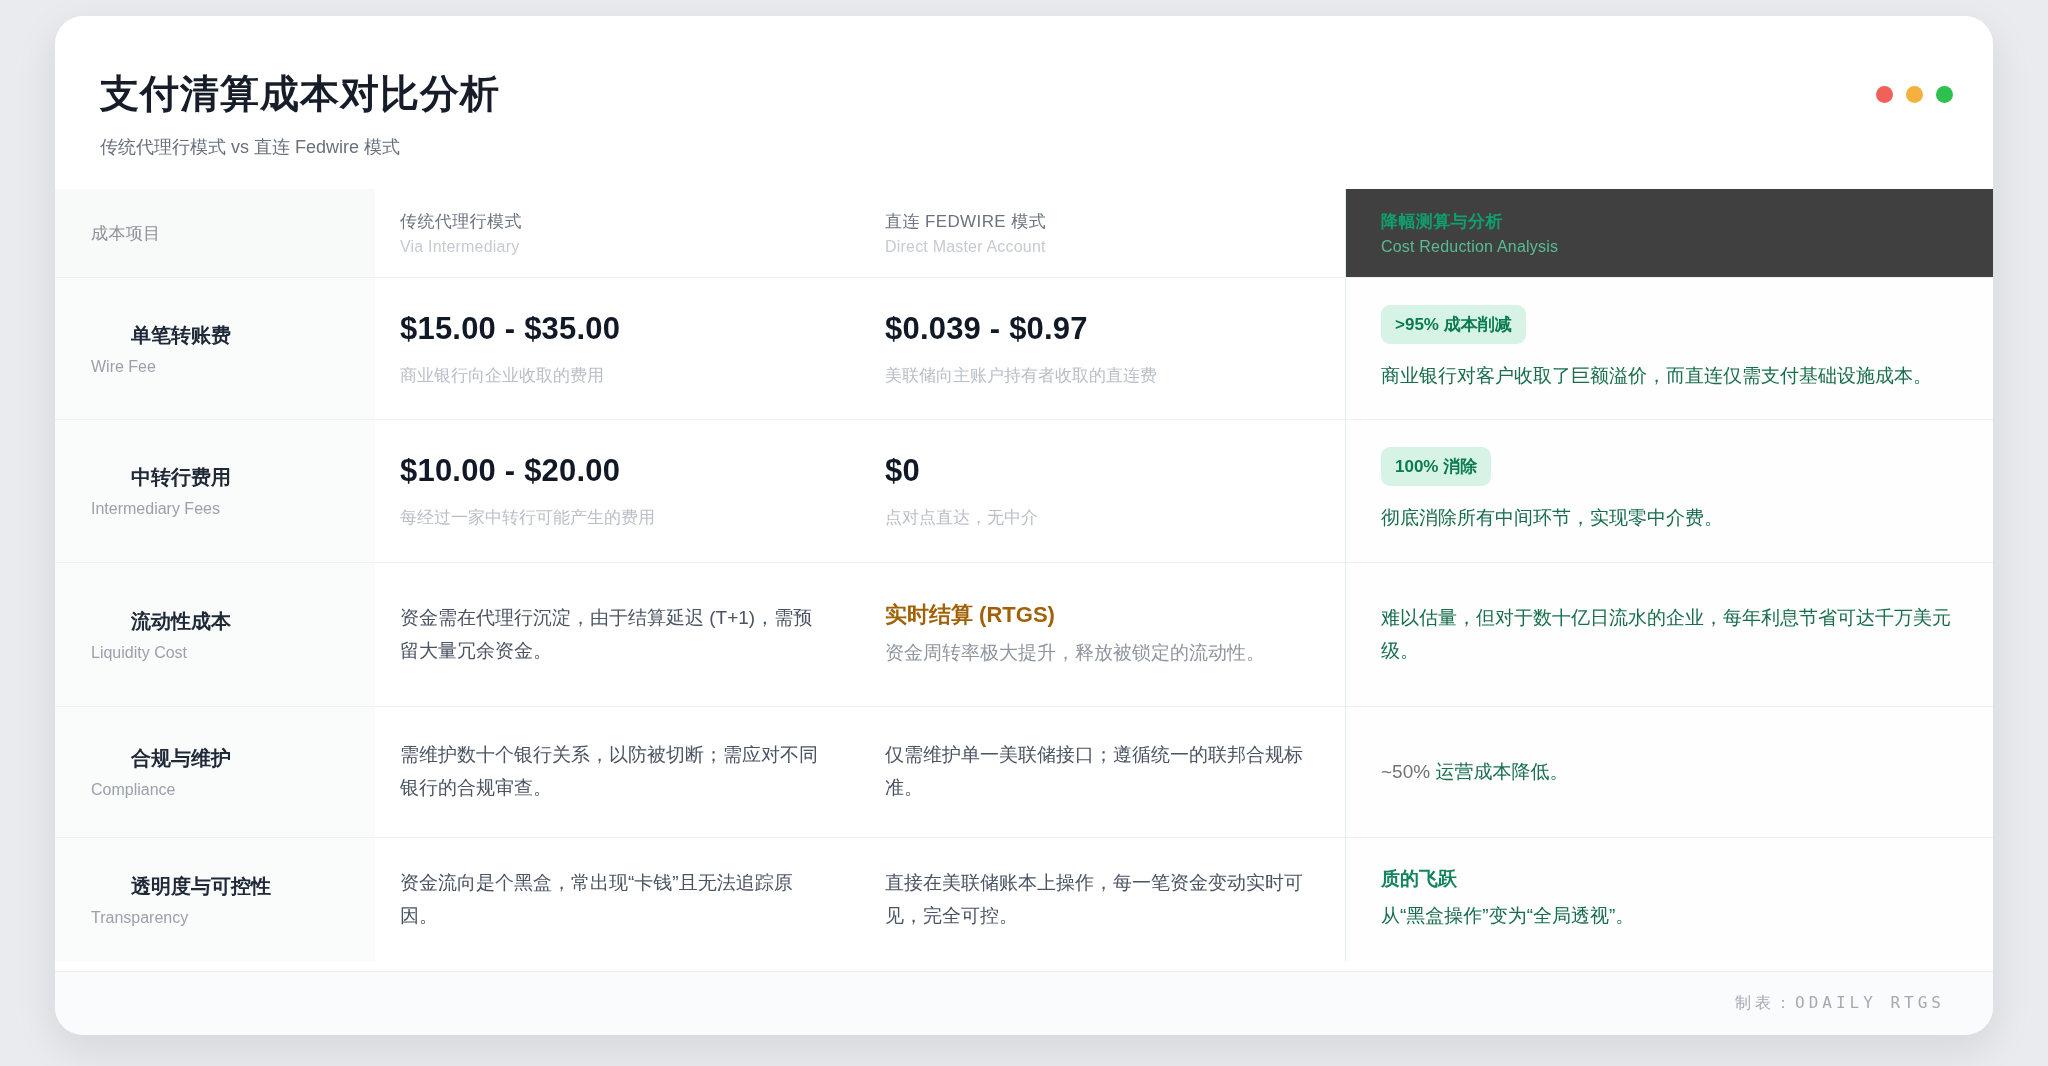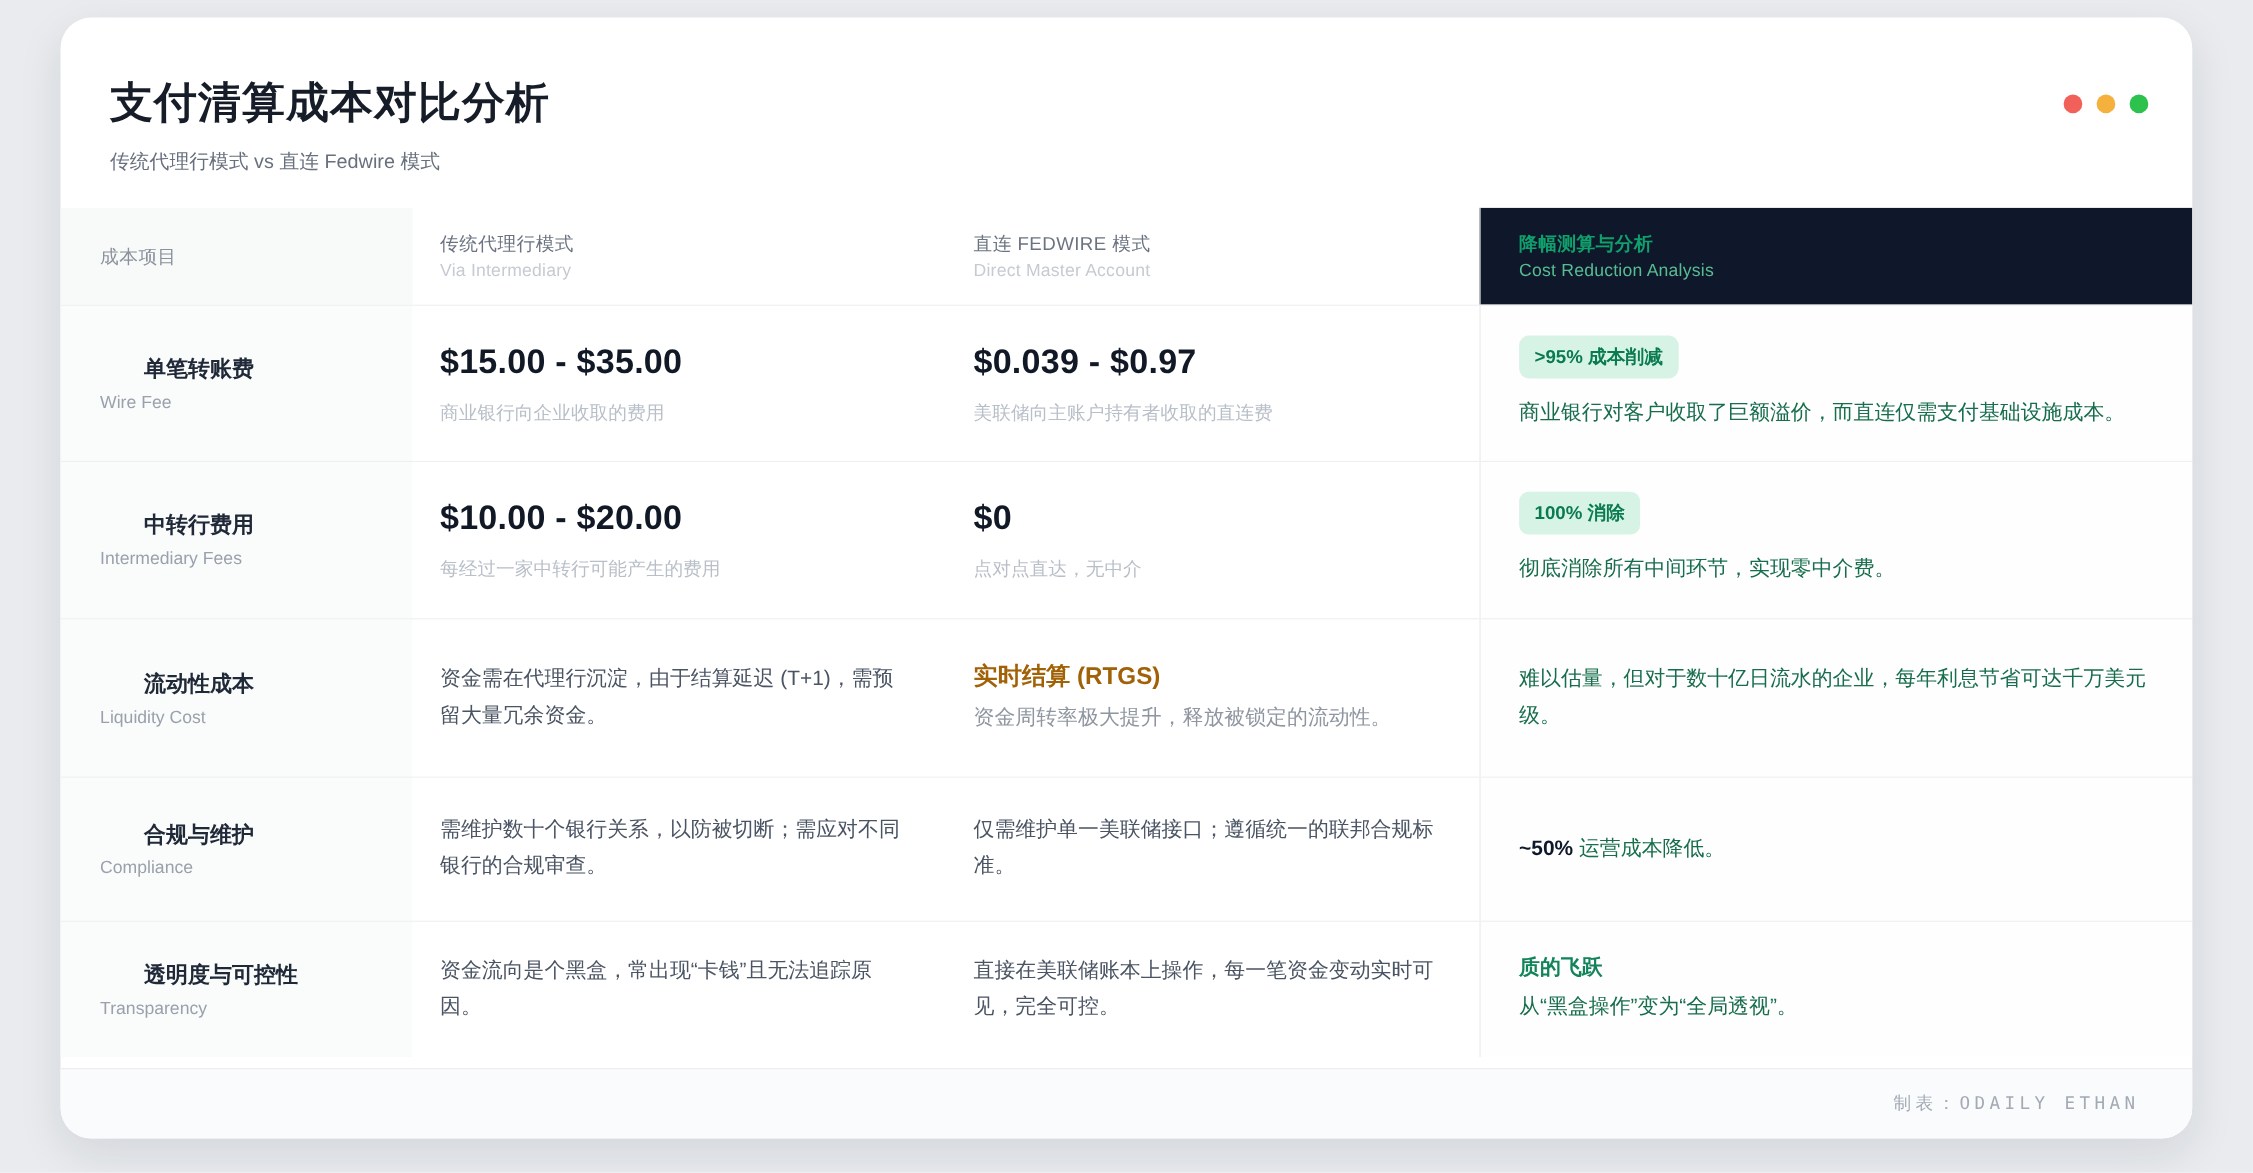--- a/index.html
+++ b/index.html
@@ -31,21 +31,21 @@
     display:grid;
     grid-template-columns:320px 485px 485px 1fr;
     grid-template-rows:88px 142px 143px 144px 131px 124px;
   }
   .cell{display:flex;flex-direction:column;justify-content:center;padding:0 35px 0 25px;min-width:0;}
   .c1{padding-left:36px;background:#fafbfb;}
   .c4{padding-left:35px;padding-right:40px;border-left:1px solid #e6ece8;background:#fdfefd;}
   .brow{border-top:1px solid #edeff1;}
   
   .hc1{background:#f8f9f9;}
-  .hc4{background:#0f172a;}
+  .hc4{background:#404040;}
   .hzh{font-size:17px;font-weight:500;color:#6b7380;letter-spacing:.4px;}
   .hc1 .hzh{color:#8b919b;font-weight:400;}
   .hen{margin-top:5px;font-size:16px;color:#c6cbd2;letter-spacing:.2px;}
   .hc4 .hzh{color:#0fa06c;font-weight:700;}
   .hc4 .hen{color:#58bc93;}
   
   .item-zh{font-size:20px;font-weight:700;color:#202938;margin-left:40px;}
   .item-en{margin-top:9px;font-size:16px;color:#9aa1ac;}
   
   .value{font-size:31px;font-weight:700;color:#121926;letter-spacing:.2px;}
@@ -54,21 +54,21 @@
   .body-text{font-size:19px;color:#4a5463;line-height:1.72;}
   .cell-title{font-size:22px;font-weight:700;color:#a16207;margin-bottom:8px;}
   .cell-sub{font-size:19px;color:#8f96a0;line-height:1.6;}
   
   .badge{
     align-self:flex-start;background:#d7f3e5;color:#0a7a51;
     font-size:17px;font-weight:700;padding:8px 14px;border-radius:9px;margin-bottom:16px;
   }
   .green-text{font-size:19px;color:#176d4c;line-height:1.7;font-weight:500;}
   .green-title{font-size:19px;font-weight:700;color:#12845a;margin-bottom:8px;}
-  .green-em{font-weight:700;color:#0f172a;}
+  .green-em{font-weight:400;color:#737373;}
   
   .card-footer{
     margin-top:auto;flex:none;height:63px;background:#fafbfc;border-top:1px solid #ececef;
     display:flex;align-items:center;justify-content:flex-end;padding-right:48px;
   }
   .credit{
     font-family:"DejaVu Sans Mono","Liberation Mono",monospace;
     font-size:16px;color:#a3aab4;letter-spacing:4px;
   }
 </style>
@@ -180,17 +180,17 @@
         <span class="body-text">直接在美联储账本上操作，每一笔资金变动实时可见，完全可控。</span>
       </div>
       <div class="cell c4 brow">
         <span class="green-title">质的飞跃</span>
         <span class="green-text">从“黑盒操作”变为“全局透视”。</span>
       </div>
 
     </div>
 
     <div class="card-footer">
-      <span class="credit">制表：ODAILY ETHAN</span>
+      <span class="credit">制表：ODAILY RTGS</span>
     </div>
 
   </div>
 </div>
 
 </body></html>

